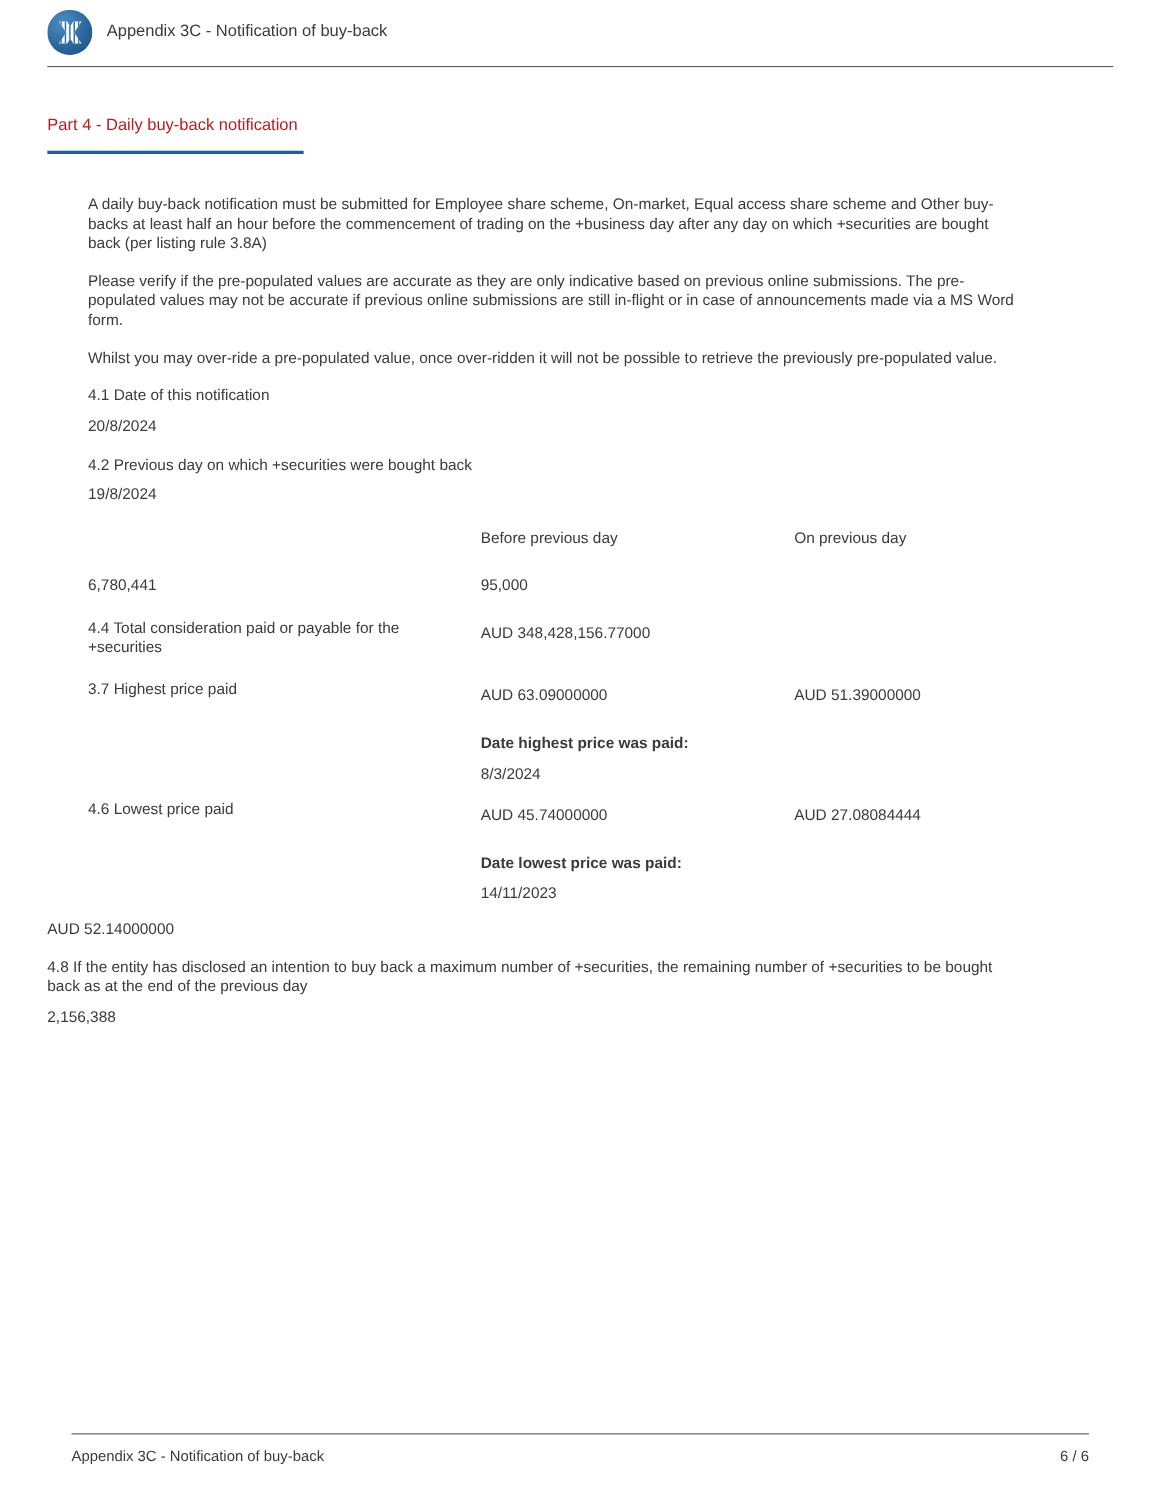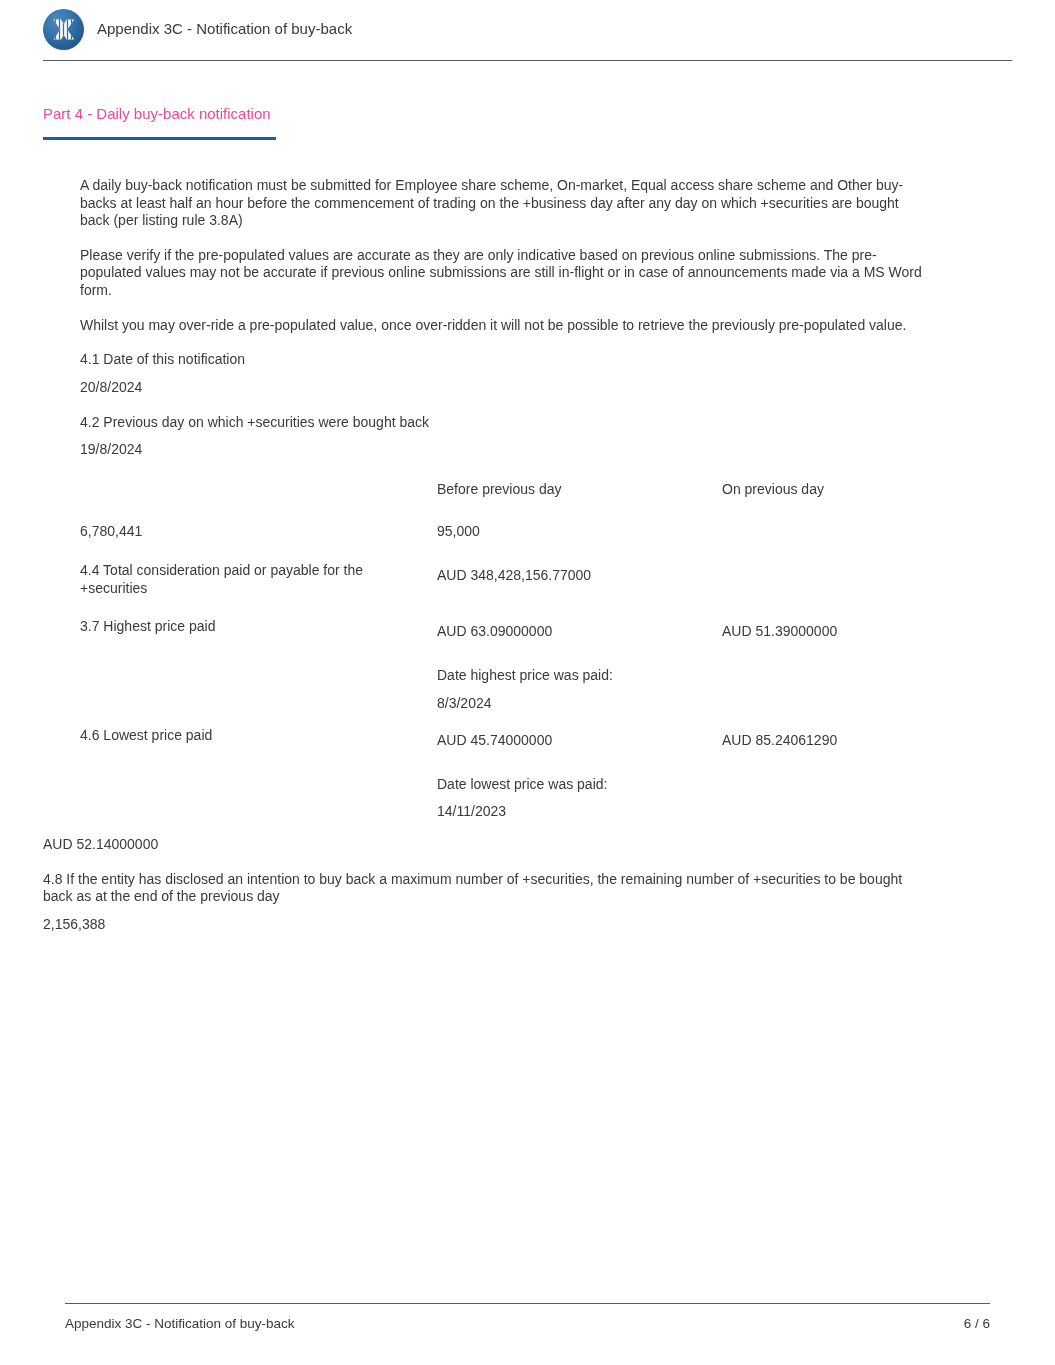--- a/index.html
+++ b/index.html
@@ -17,21 +17,21 @@
   
   .doc-header {
     display: flex; align-items: center; gap: 9px;
     padding-top: 9px; padding-bottom: 10px;
     border-bottom: 1px solid #595a5c;
   }
   .logo-wrap { width: 41px; height: 41px; flex: 0 0 auto; }
   .doc-header .title { font-size: 15px; color: #3a3a3a; padding-left: 4px; }
 
   
-  .part-heading { margin-top: 44px; font-size: 15px; color: #ec4899; font-weight: 400; }
+  .part-heading { margin-top: 44px; font-size: 15px; color: #b91c1c; font-weight: 400; }
   .part-underline { width: 233px; height: 3px; background: #1f5e9e; margin-top: 13px; }
 
   
   .content { padding-left: 37px; margin-top: 37px; }
   .content p.para { max-width: 848px; margin-bottom: 17px; }
   .content p.para:last-of-type { margin-bottom: 0; }
 
   .field { margin-top: 17px; }
   .field .f-label { margin-bottom: 10px; max-width: 855px; }
   .field .f-value { margin-bottom: 0; }
@@ -46,21 +46,21 @@
   .t-row .cell-label { padding-right: 14px; }
   .t-row .cell-val { padding-top: 5px; }
   .t-row.t-head { margin-bottom: 20px; }
   .t-row.t-head .cell-val { padding-top: 0; }
   .t-row.tight { margin-bottom: 26px; }
   .t-subrow {
     display: grid;
     grid-template-columns: 357px 285px 1fr;
     margin-bottom: 15px;
   }
-  .t-subrow .date-label { margin-bottom: 10px; }
+  .t-subrow .date-label { margin-bottom: 10px; font-weight: bold; }
 
   .sec47 { margin-top: 15px; }
   .sec47 .f-label, .sec48 .f-label { max-width: 860px; margin-bottom: 10px; }
   .sec48 { margin-top: 17px; }
 
   
   .doc-footer {
     position: absolute; left: 65px; right: 65px; top: 1303px;
     border-top: 1px solid #595a5c;
     display: flex; justify-content: space-between; align-items: flex-start;
@@ -150,21 +150,21 @@
         <div>
           <div class="date-label">Date highest price was paid:</div>
           <div class="date-value">8/3/2024</div>
         </div>
         <div></div>
       </div>
 
       <div class="t-row tight">
         <div class="cell-label">4.6 Lowest price paid</div>
         <div class="cell-val">AUD 45.74000000</div>
-        <div class="cell-val">AUD 85.24061290</div>
+        <div class="cell-val">AUD 27.08084444</div>
       </div>
 
       <div class="t-subrow">
         <div></div>
         <div>
           <div class="date-label">Date lowest price was paid:</div>
           <div class="date-value">14/11/2023</div>
         </div>
         <div></div>
       </div>

